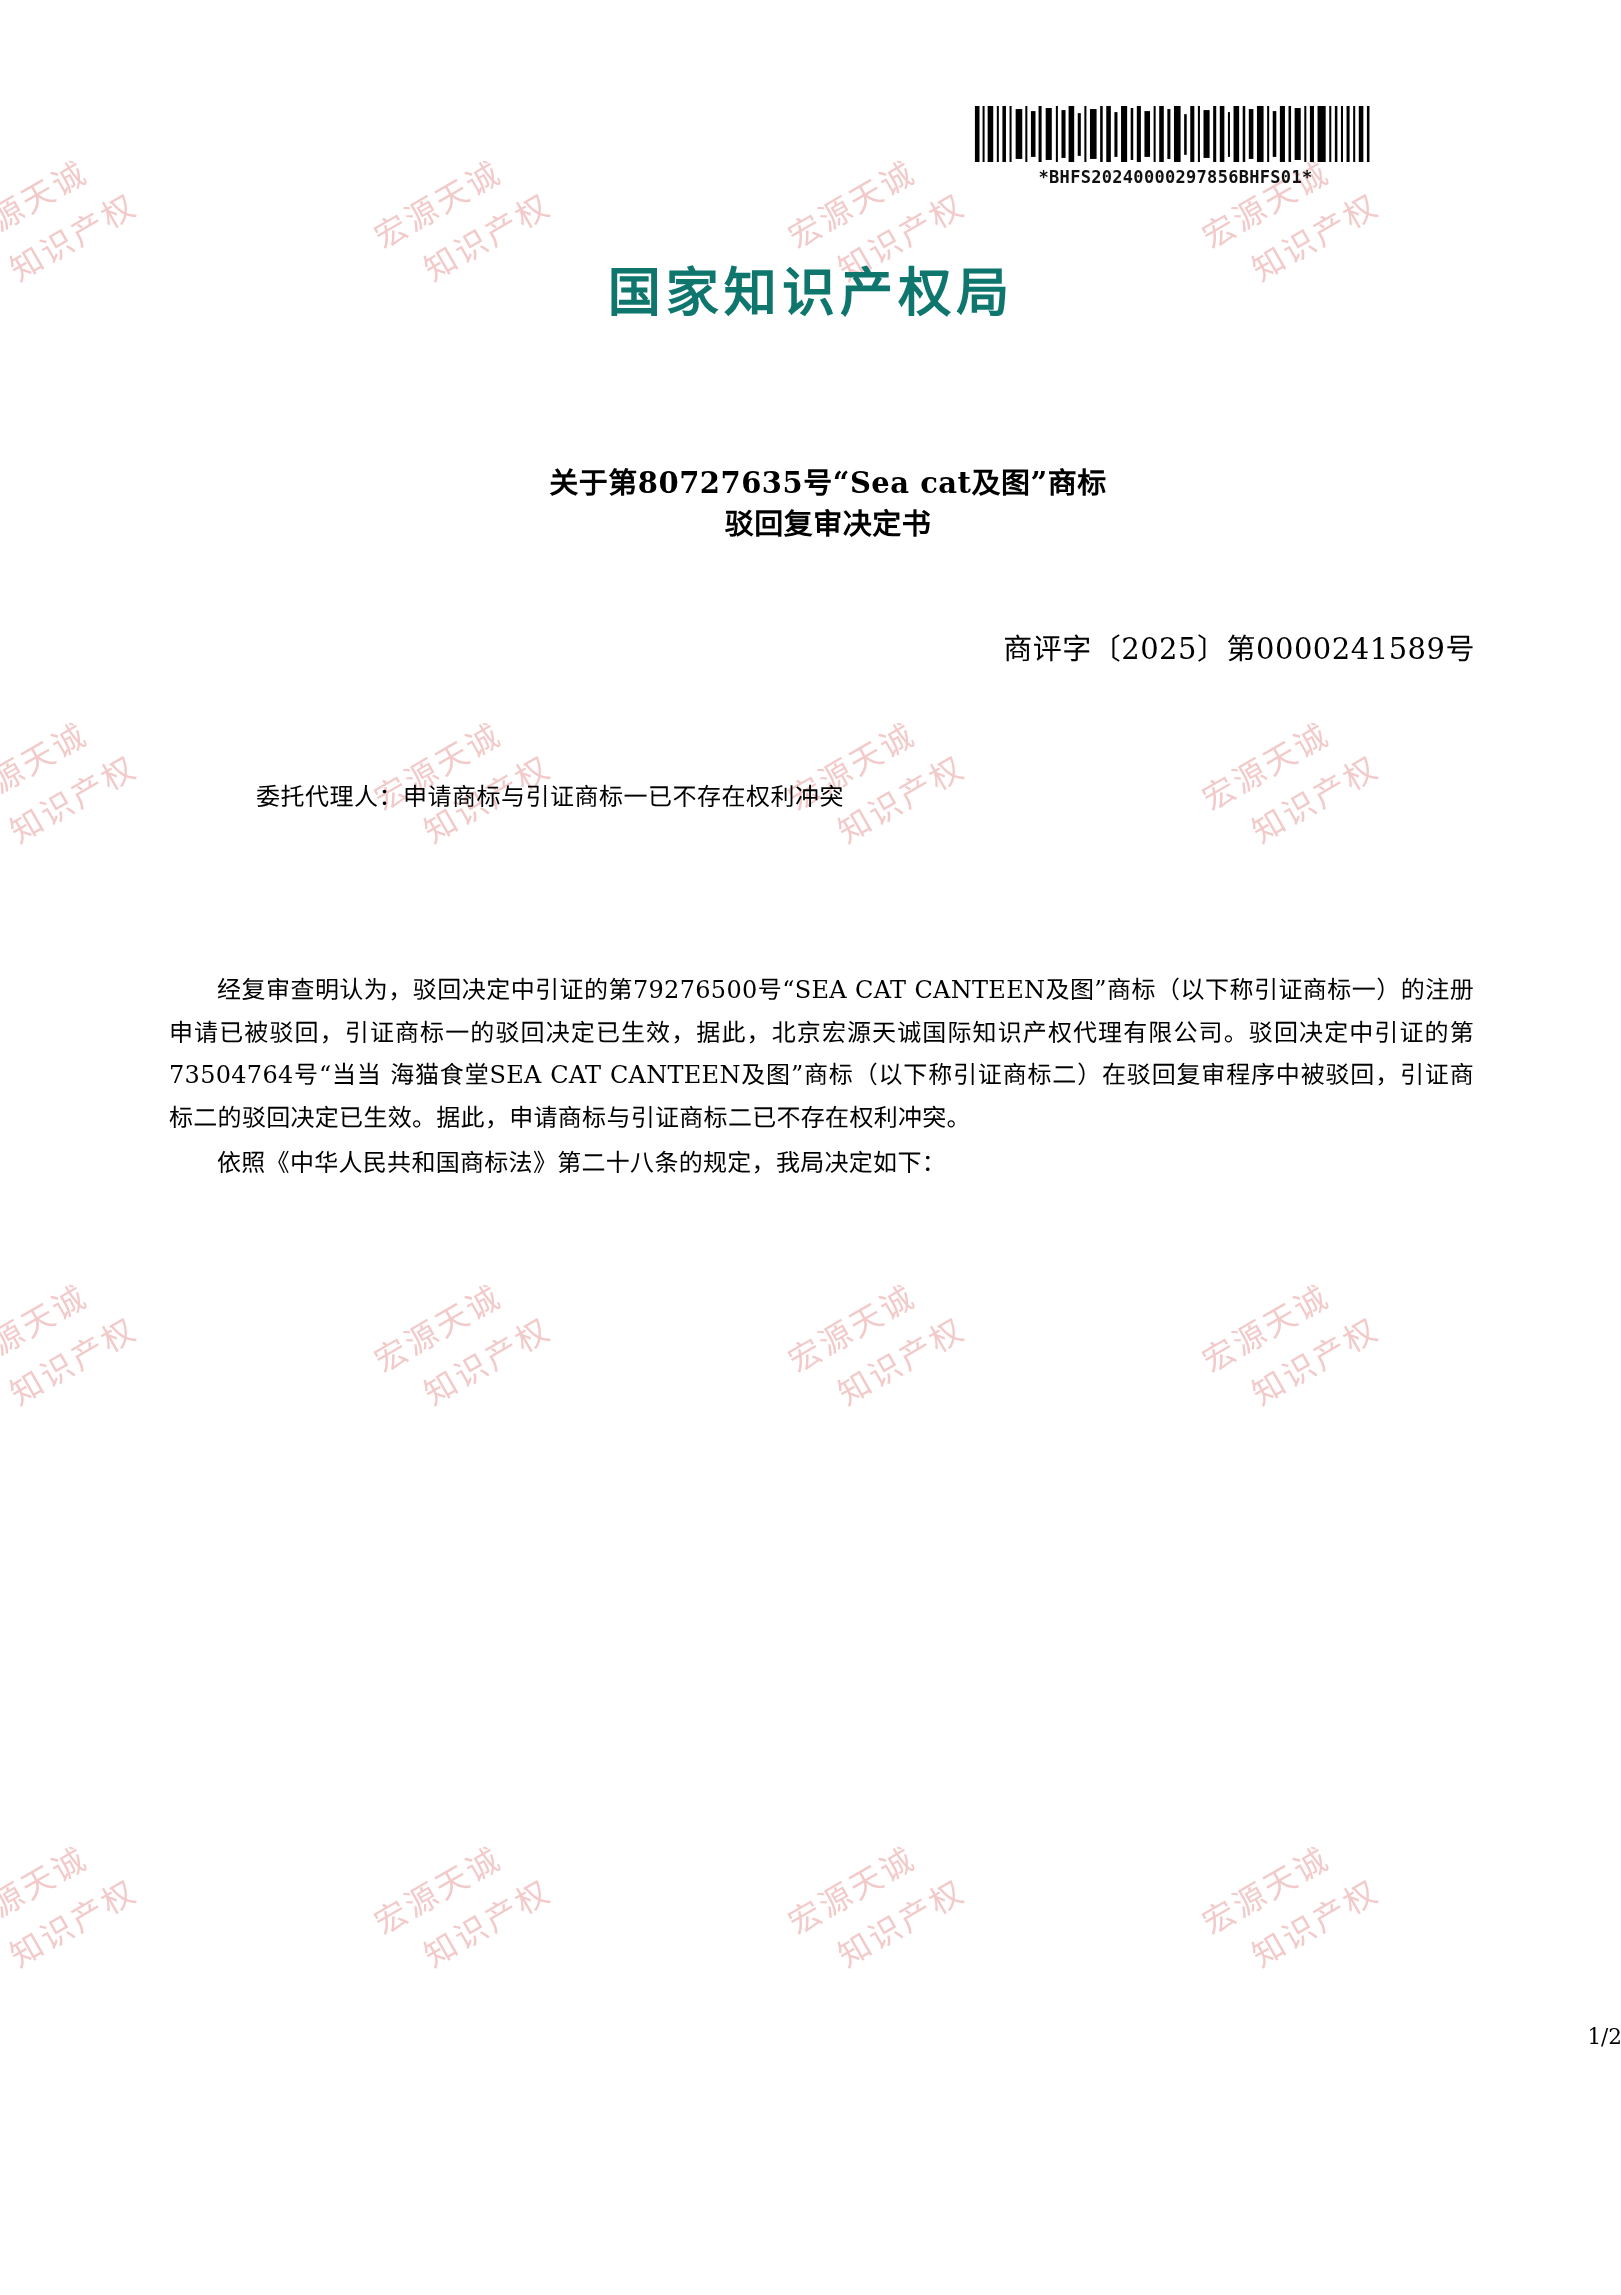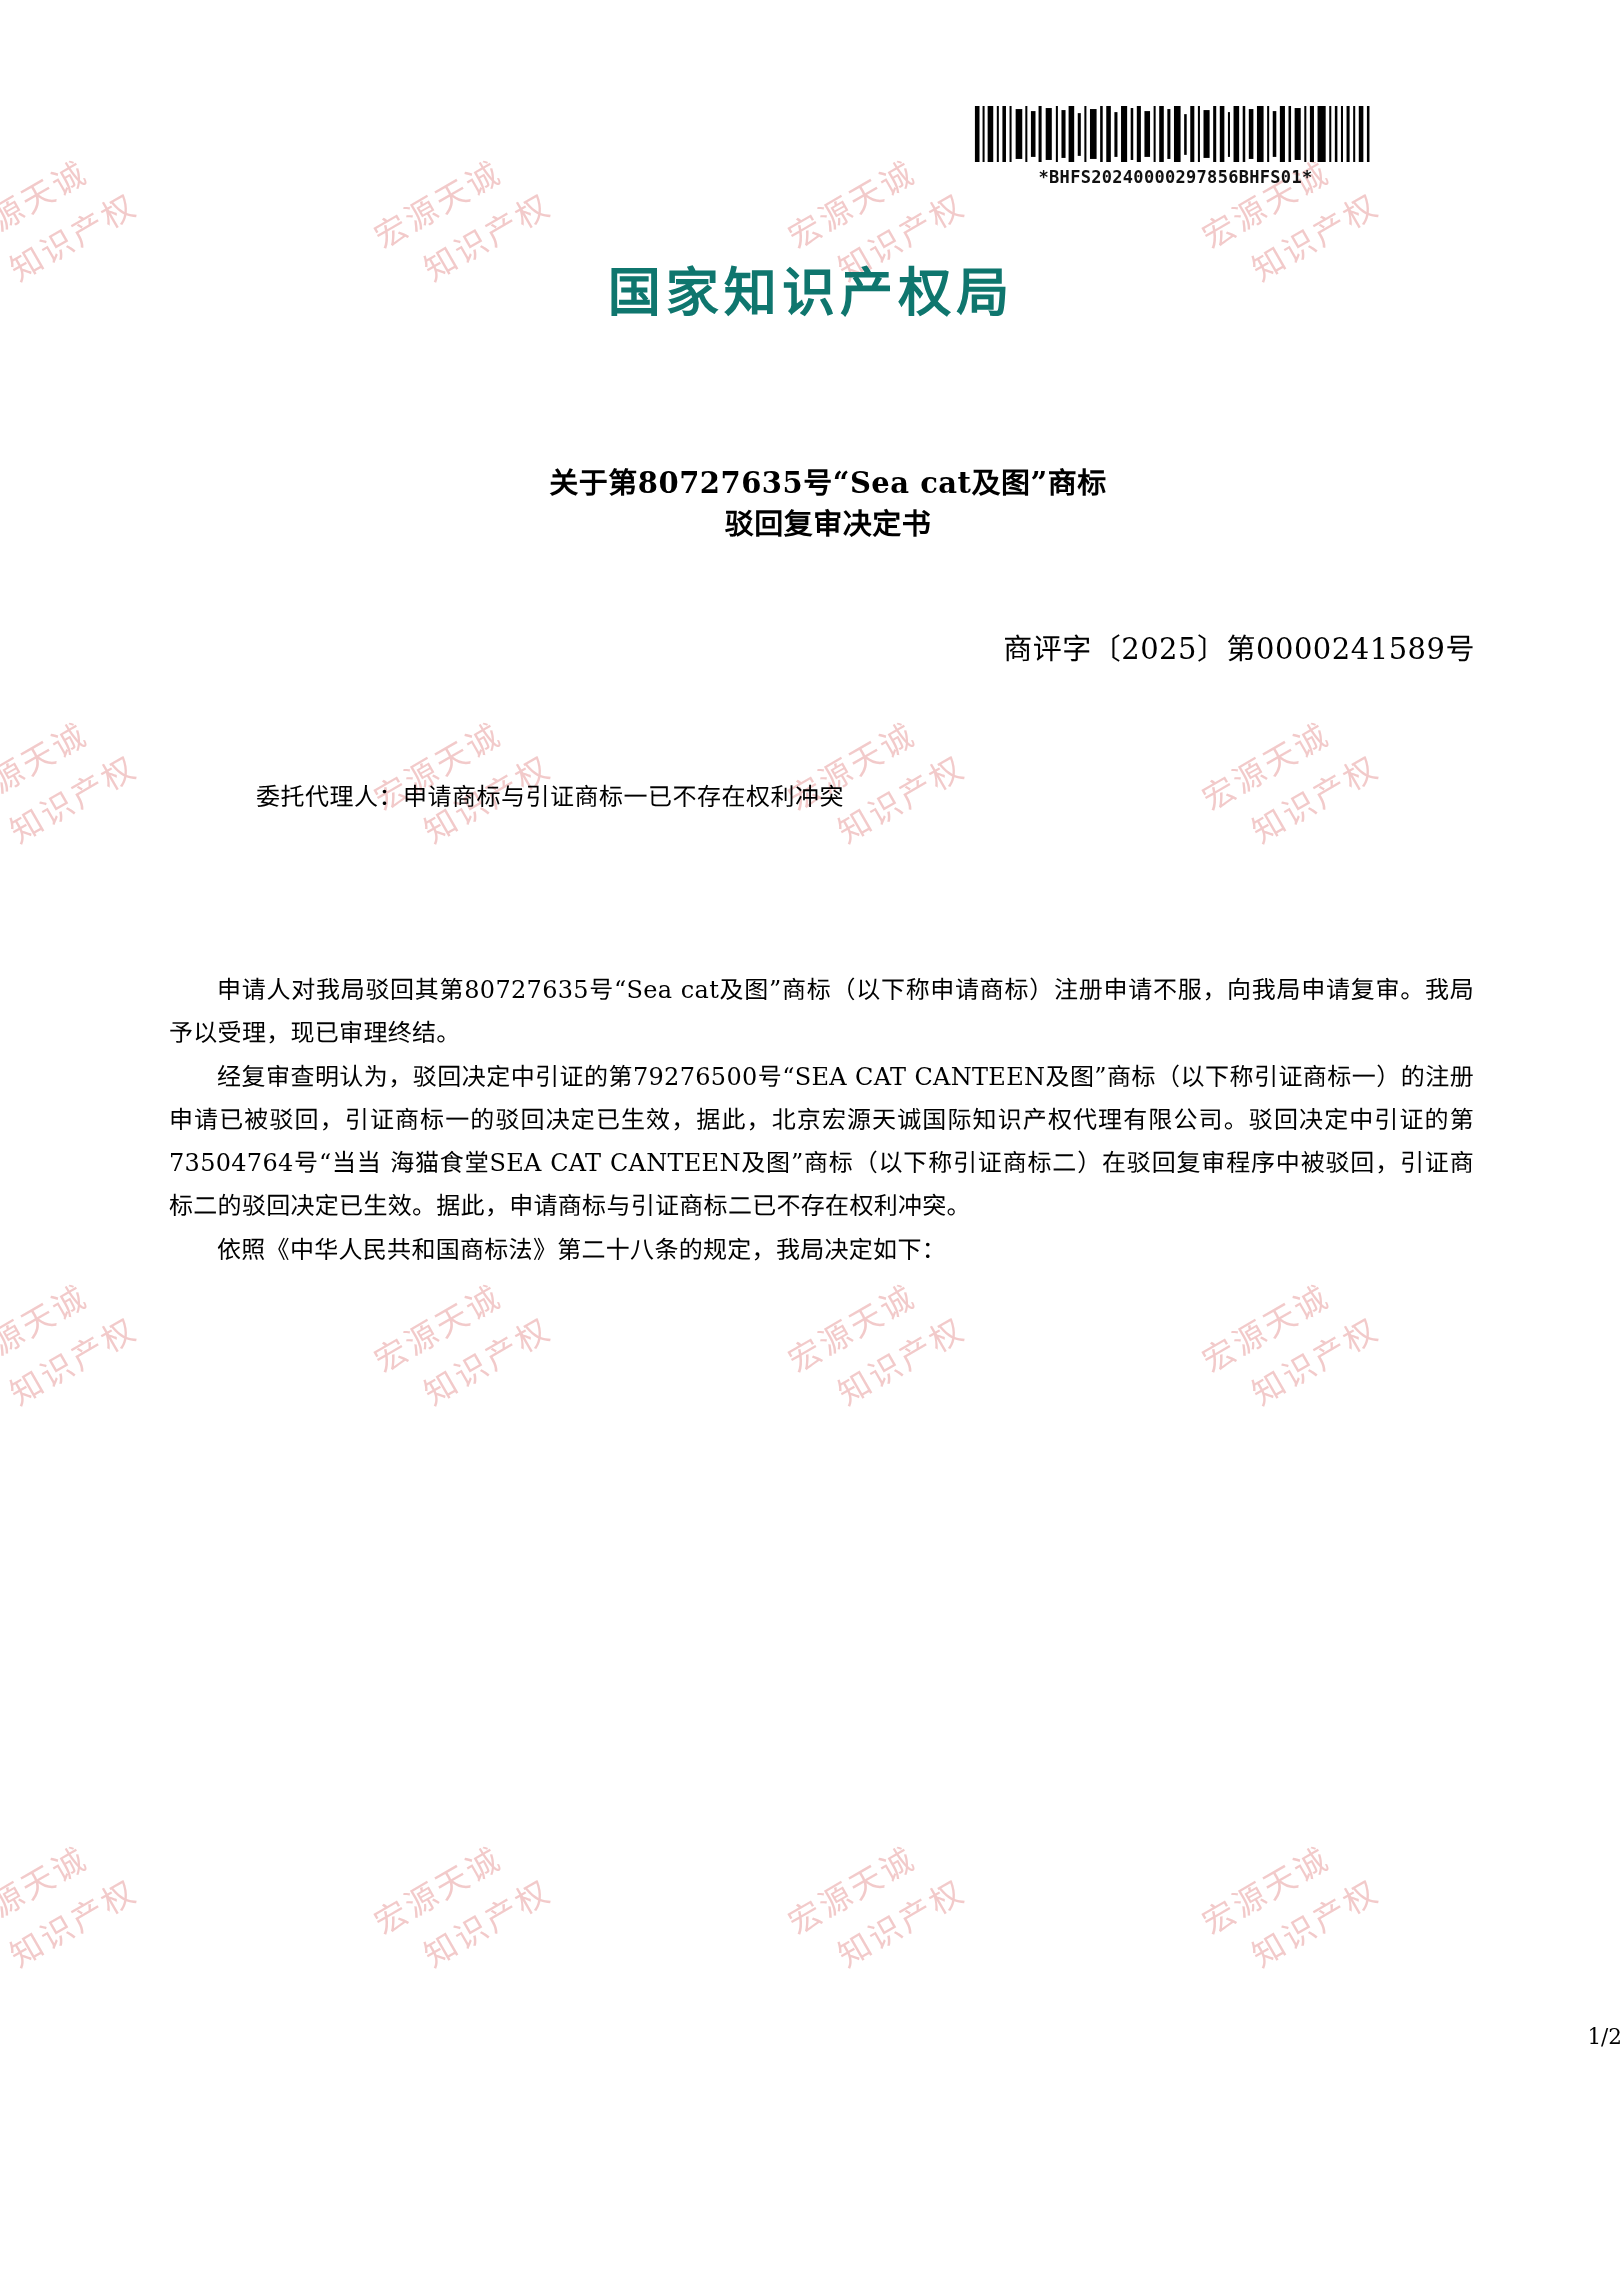--- a/index.html
+++ b/index.html
@@ -232,21 +232,20 @@
       <div>驳回复审决定书</div>
     </div>
 
     <div class="doc-number">商评字〔2025〕第0000241589号</div>
 
     <div class="party-block">
       <div>委托代理人：申请商标与引证商标一已不存在权利冲突</div>
     </div>
 
     <div class="body-block">
-      <p>申请人对我局驳回其第80727635号“Sea cat及图”商标（以下称申请商标）注册申请不服，向我局申请复审。我局予以受理，现已审理终结。</p>
       <p>经复审查明认为，驳回决定中引证的第79276500号“SEA CAT CANTEEN及图”商标（以下称引证商标一）的注册申请已被驳回，引证商标一的驳回决定已生效，据此，北京宏源天诚国际知识产权代理有限公司。驳回决定中引证的第73504764号“当当 海猫食堂SEA CAT CANTEEN及图”商标（以下称引证商标二）在驳回复审程序中被驳回，引证商标二的驳回决定已生效。据此，申请商标与引证商标二已不存在权利冲突。</p>
       <p>依照《中华人民共和国商标法》第二十八条的规定，我局决定如下：</p>
     </div>
 
     <div class="page-number">1/2</div>
 
   </div>
 </div>
 
 

